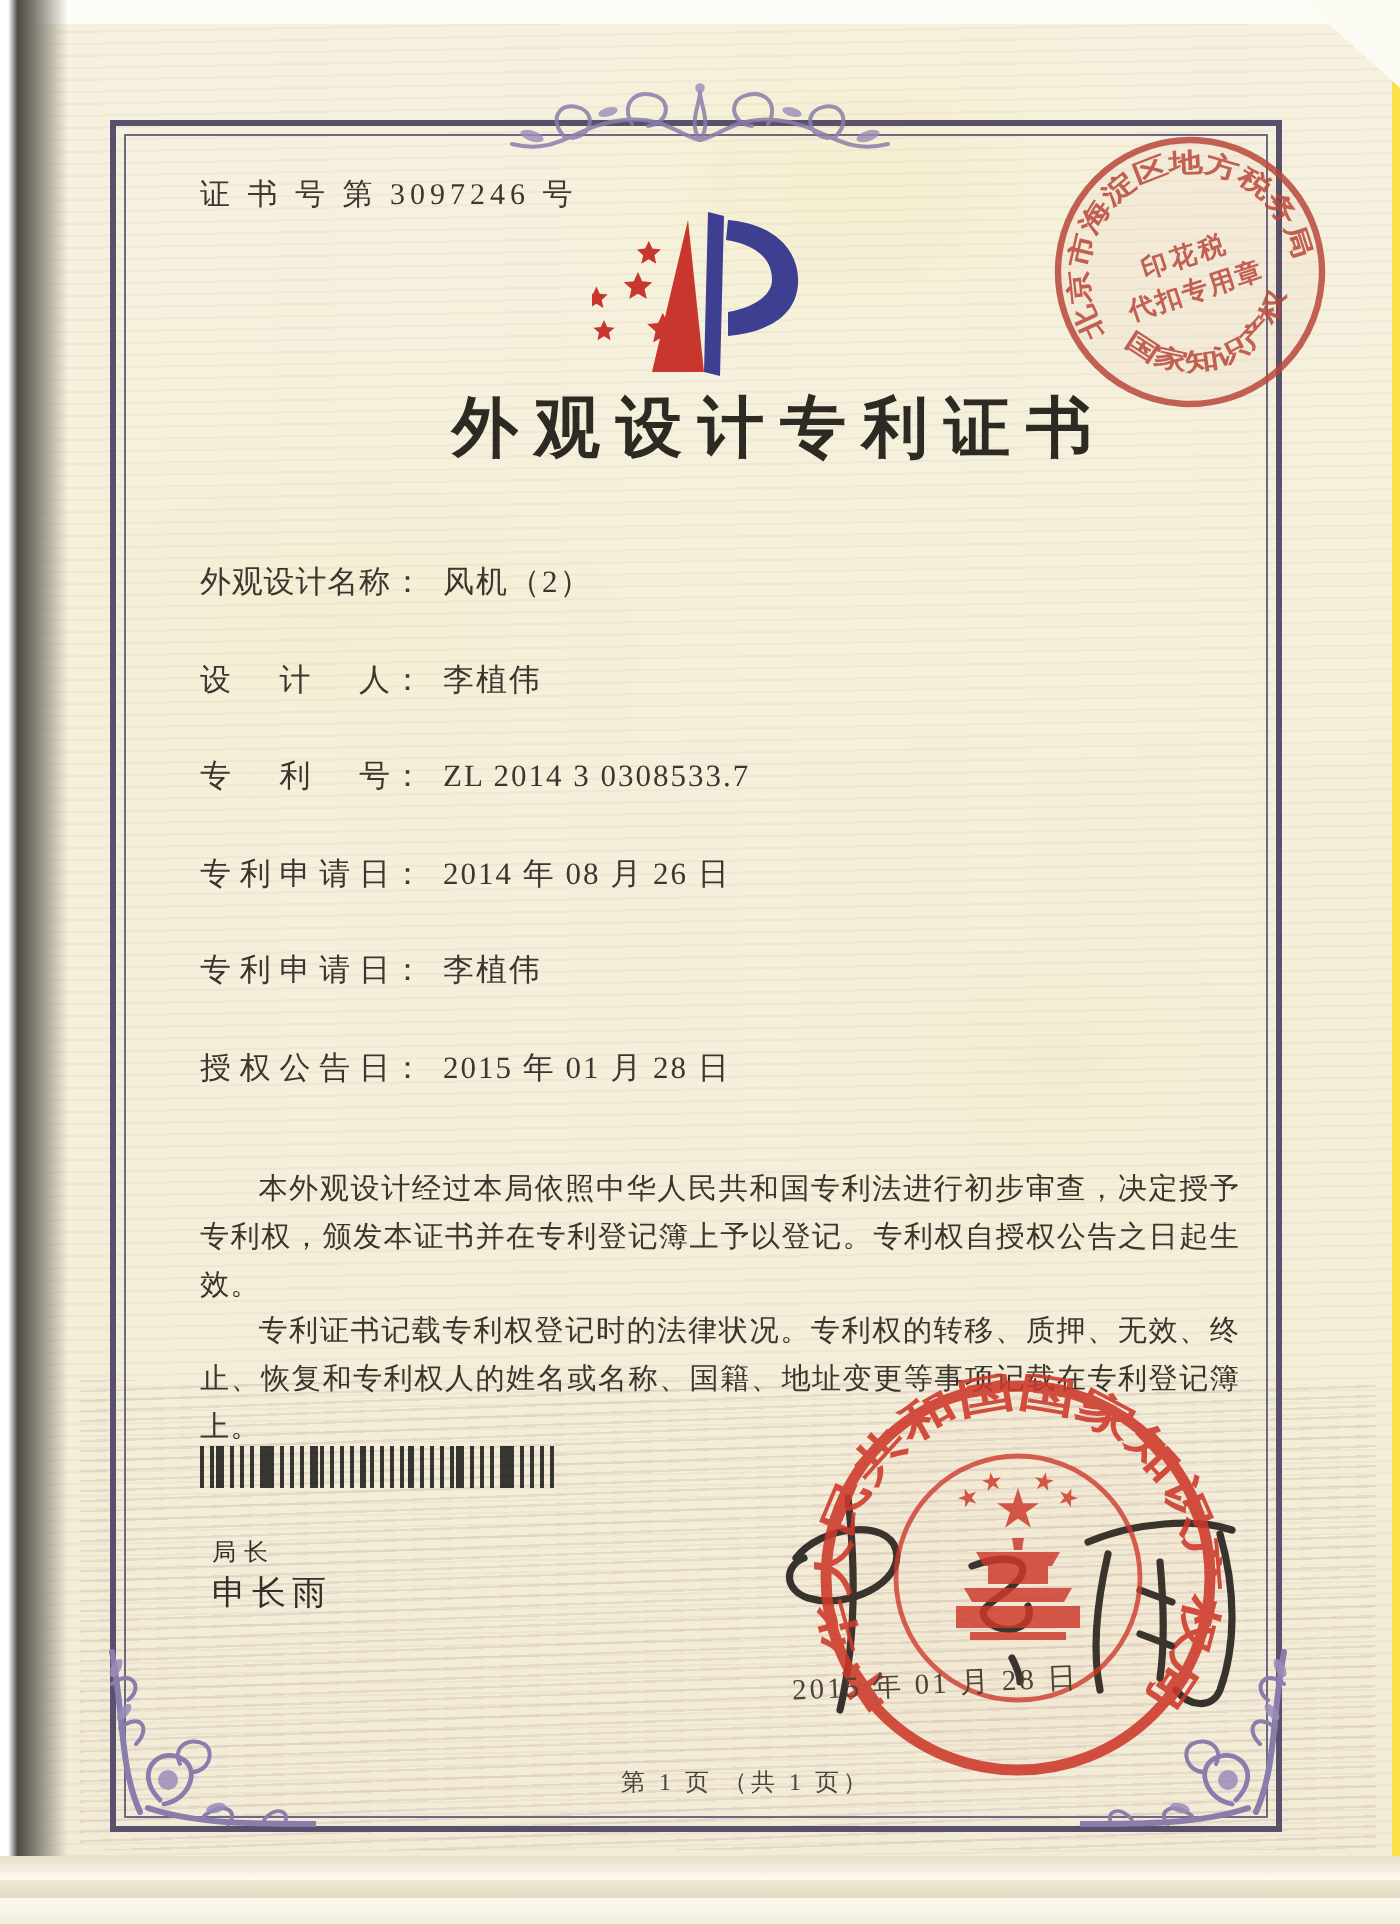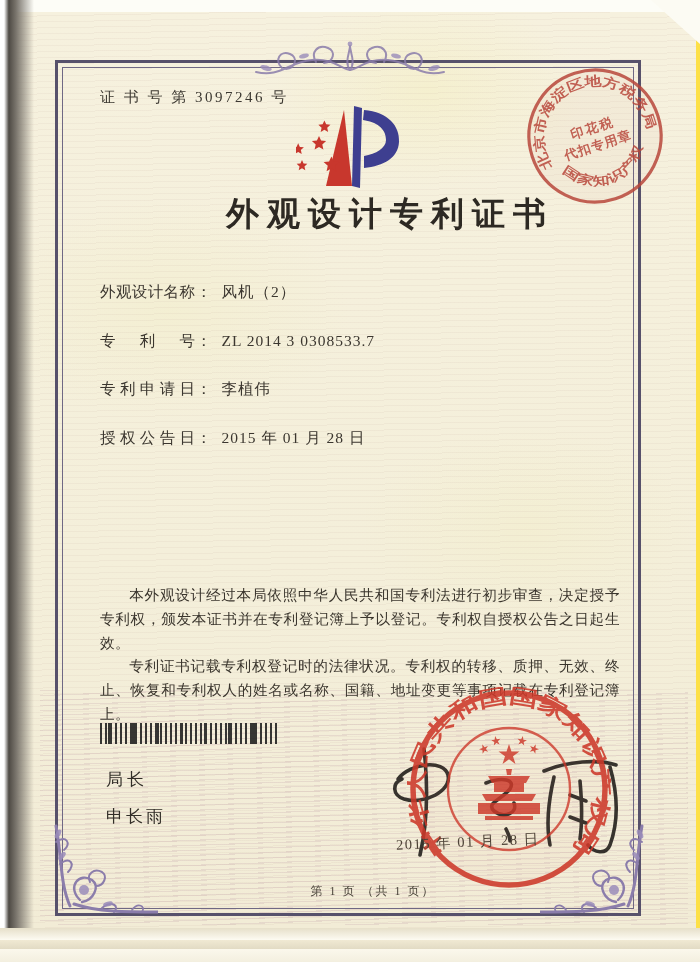--- a/index.html
+++ b/index.html
@@ -76,21 +76,21 @@
 
   .barcode{
     position:absolute;left:100px;top:723px;width:177px;height:21px;opacity:.88;
     background:
       repeating-linear-gradient(90deg,#1d1d1d 0 2px,rgba(0,0,0,0) 2px 5px),
       repeating-linear-gradient(90deg,rgba(0,0,0,0) 0 8px,#1d1d1d 8px 11px,rgba(0,0,0,0) 11px 24px),
       repeating-linear-gradient(90deg,rgba(0,0,0,0) 0 15px,#1d1d1d 15px 17px,rgba(0,0,0,0) 17px 40px);
   }
 
   .director{position:absolute;left:106px;top:768px;color:#322e28;}
-  .director .dt{font-size:17px;letter-spacing:4px;margin-bottom:14px;}
+  .director .dt{font-size:12px;letter-spacing:4px;}
   .director .dn{font-size:17px;letter-spacing:3px;text-align:center;}
 
   .signature{position:absolute;left:358px;top:733px;width:266px;height:130px;}
 
   .seal-top{position:absolute;left:523px;top:64px;width:144px;height:144px;transform:rotate(-18deg);opacity:.85;}
   .seal-bottom{position:absolute;left:407px;top:687px;width:204px;height:204px;opacity:.88;}
 
   .issue-date{
     position:absolute;left:396px;top:832px;width:170px;
     font-size:14.5px;letter-spacing:1.5px;color:#4e4337;
@@ -173,21 +173,27 @@
     <text x="0" y="14" text-anchor="middle" font-size="13" letter-spacing="1" fill="#b8473b" font-weight="bold">代扣专用章</text>
   </svg>
 
   <div class="title">外观设计专利证书</div>
 
   <div class="fields">
     <div class="field">
       <span class="flabel">外观设计名称</span><span class="fcolon">：</span><span class="fvalue">风机（2）</span>
     </div>
     <div class="field">
+      <span class="flabel">设计人</span><span class="fcolon">：</span><span class="fvalue">李植伟</span>
+    </div>
+    <div class="field">
       <span class="flabel">专利号</span><span class="fcolon">：</span><span class="fvalue">ZL 2014 3 0308533.7</span>
+    </div>
+    <div class="field">
+      <span class="flabel">专利申请日</span><span class="fcolon">：</span><span class="fvalue">2014 年 08 月 26 日</span>
     </div>
     <div class="field">
       <span class="flabel">专利申请日</span><span class="fcolon">：</span><span class="fvalue">李植伟</span>
     </div>
     <div class="field">
       <span class="flabel">授权公告日</span><span class="fcolon">：</span><span class="fvalue">2015 年 01 月 28 日</span>
     </div>
   </div>
 
   <div class="body-text">

